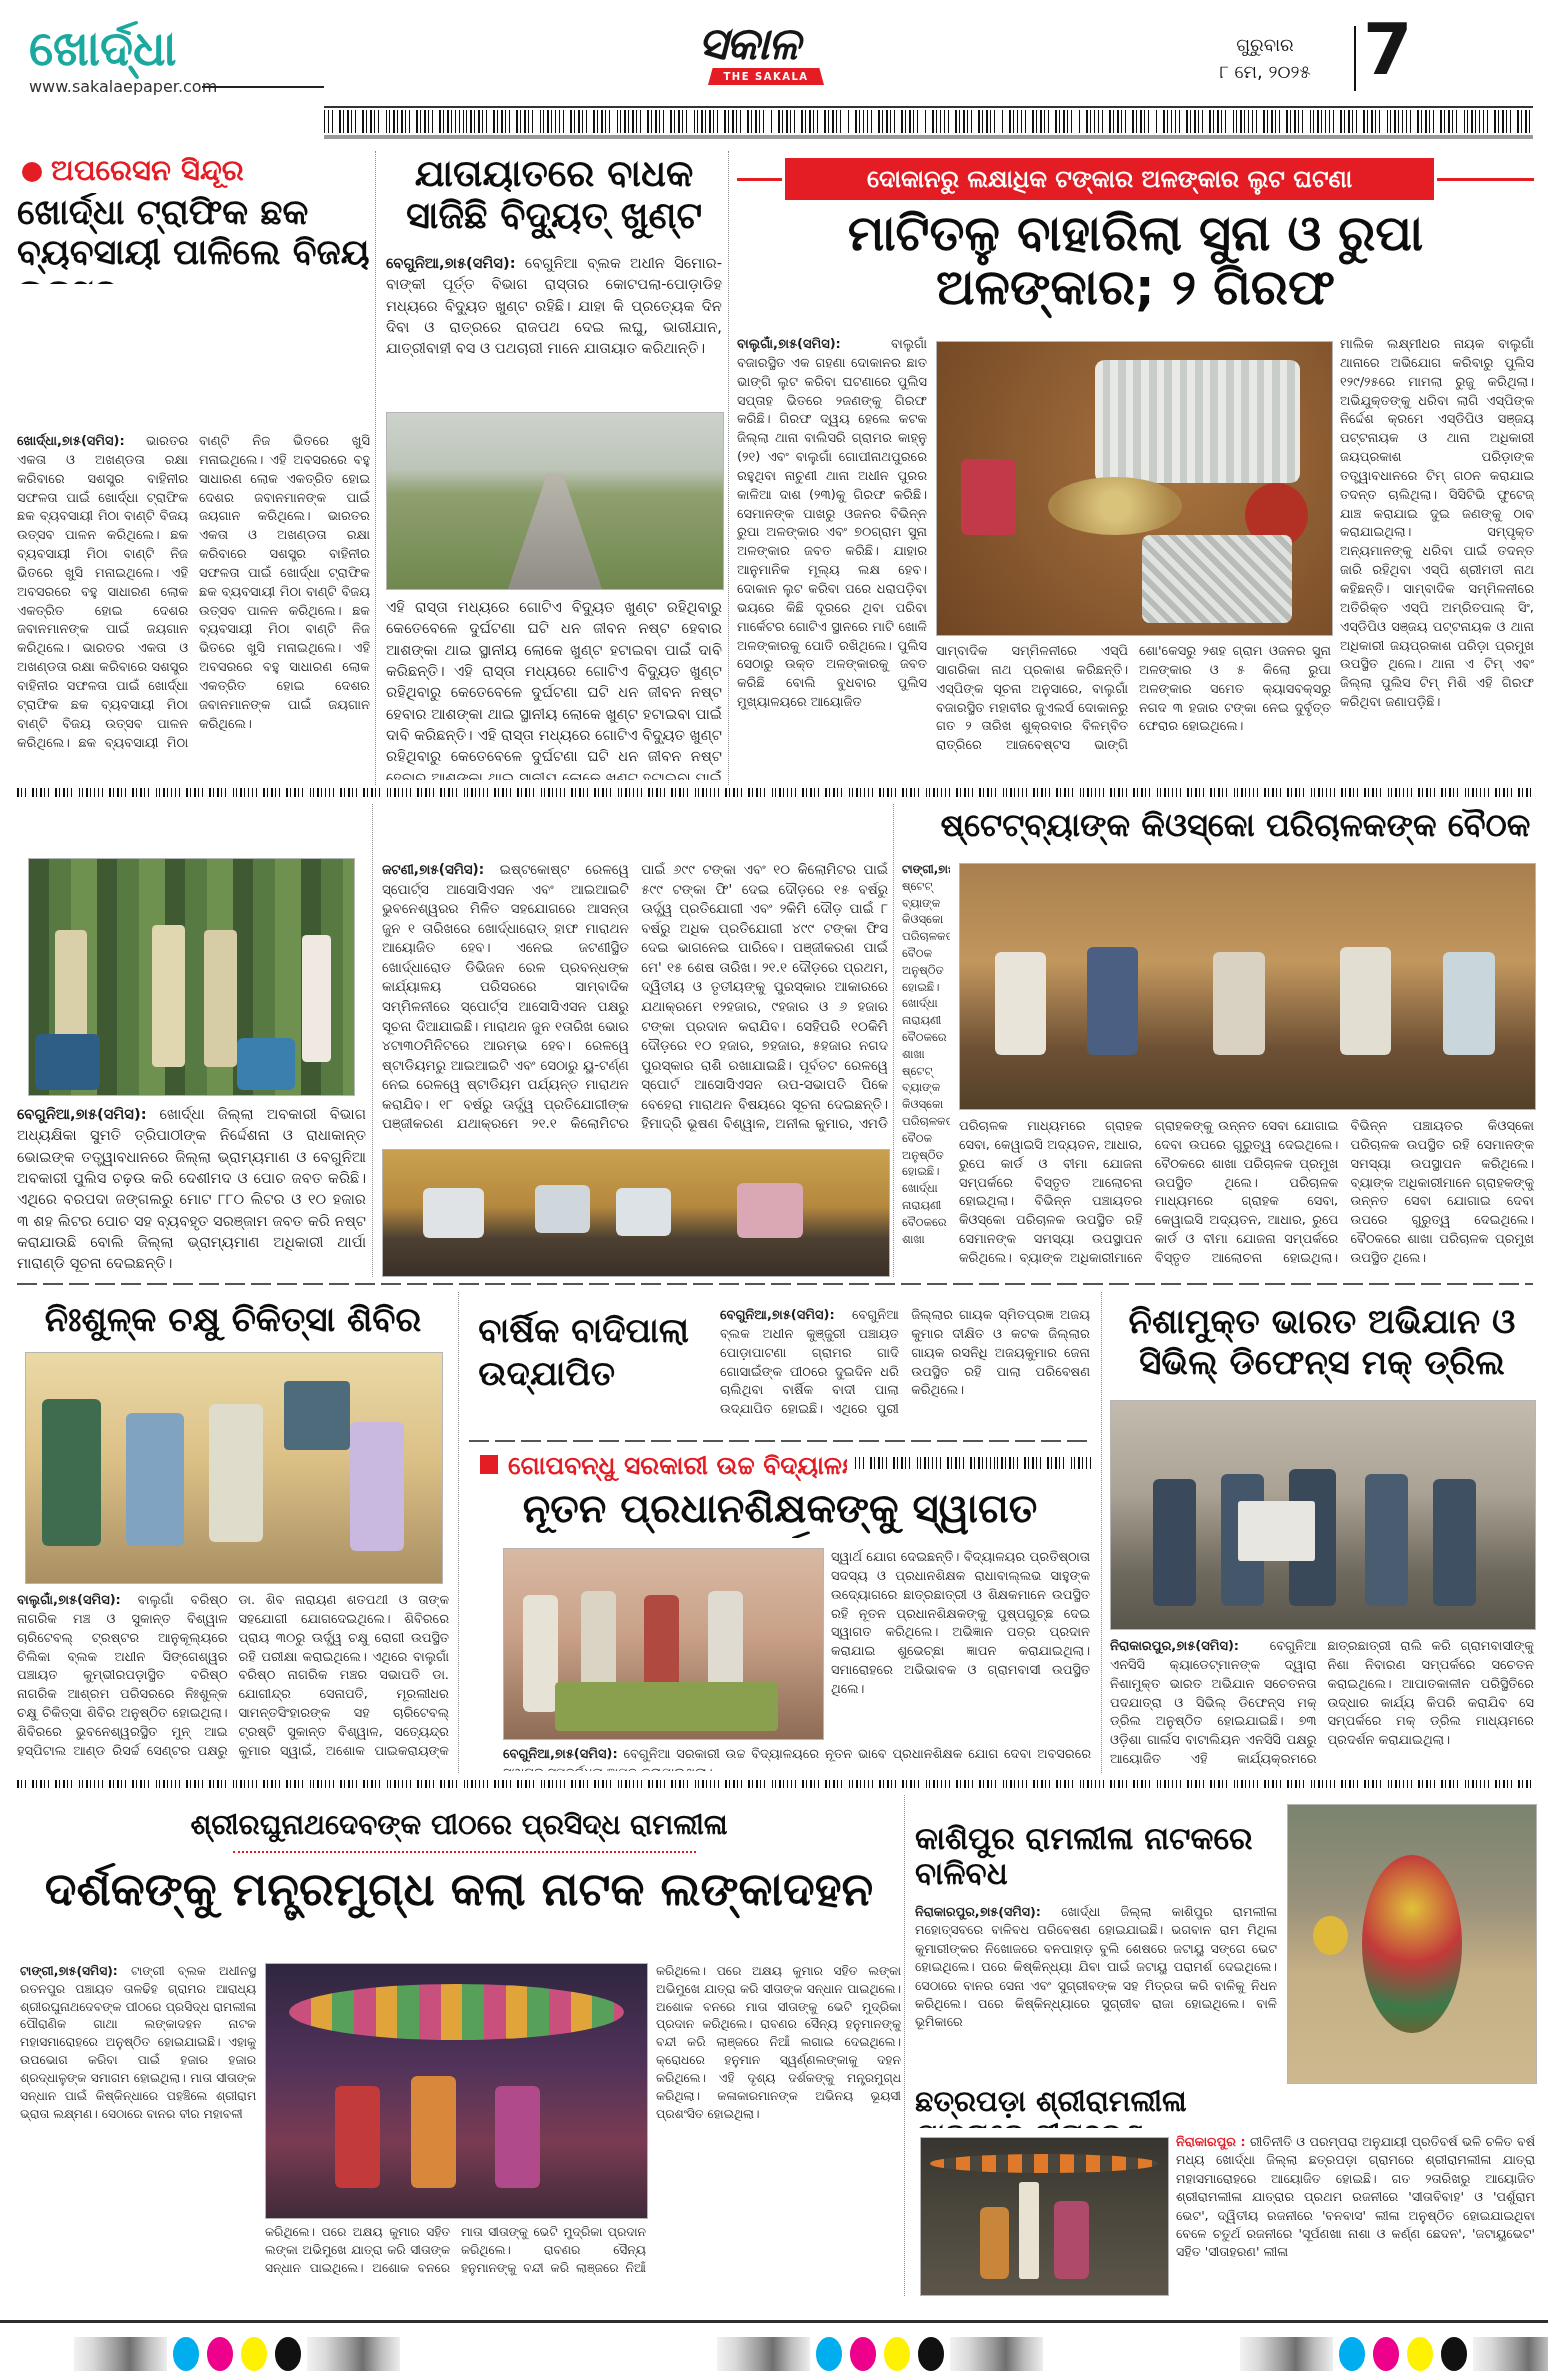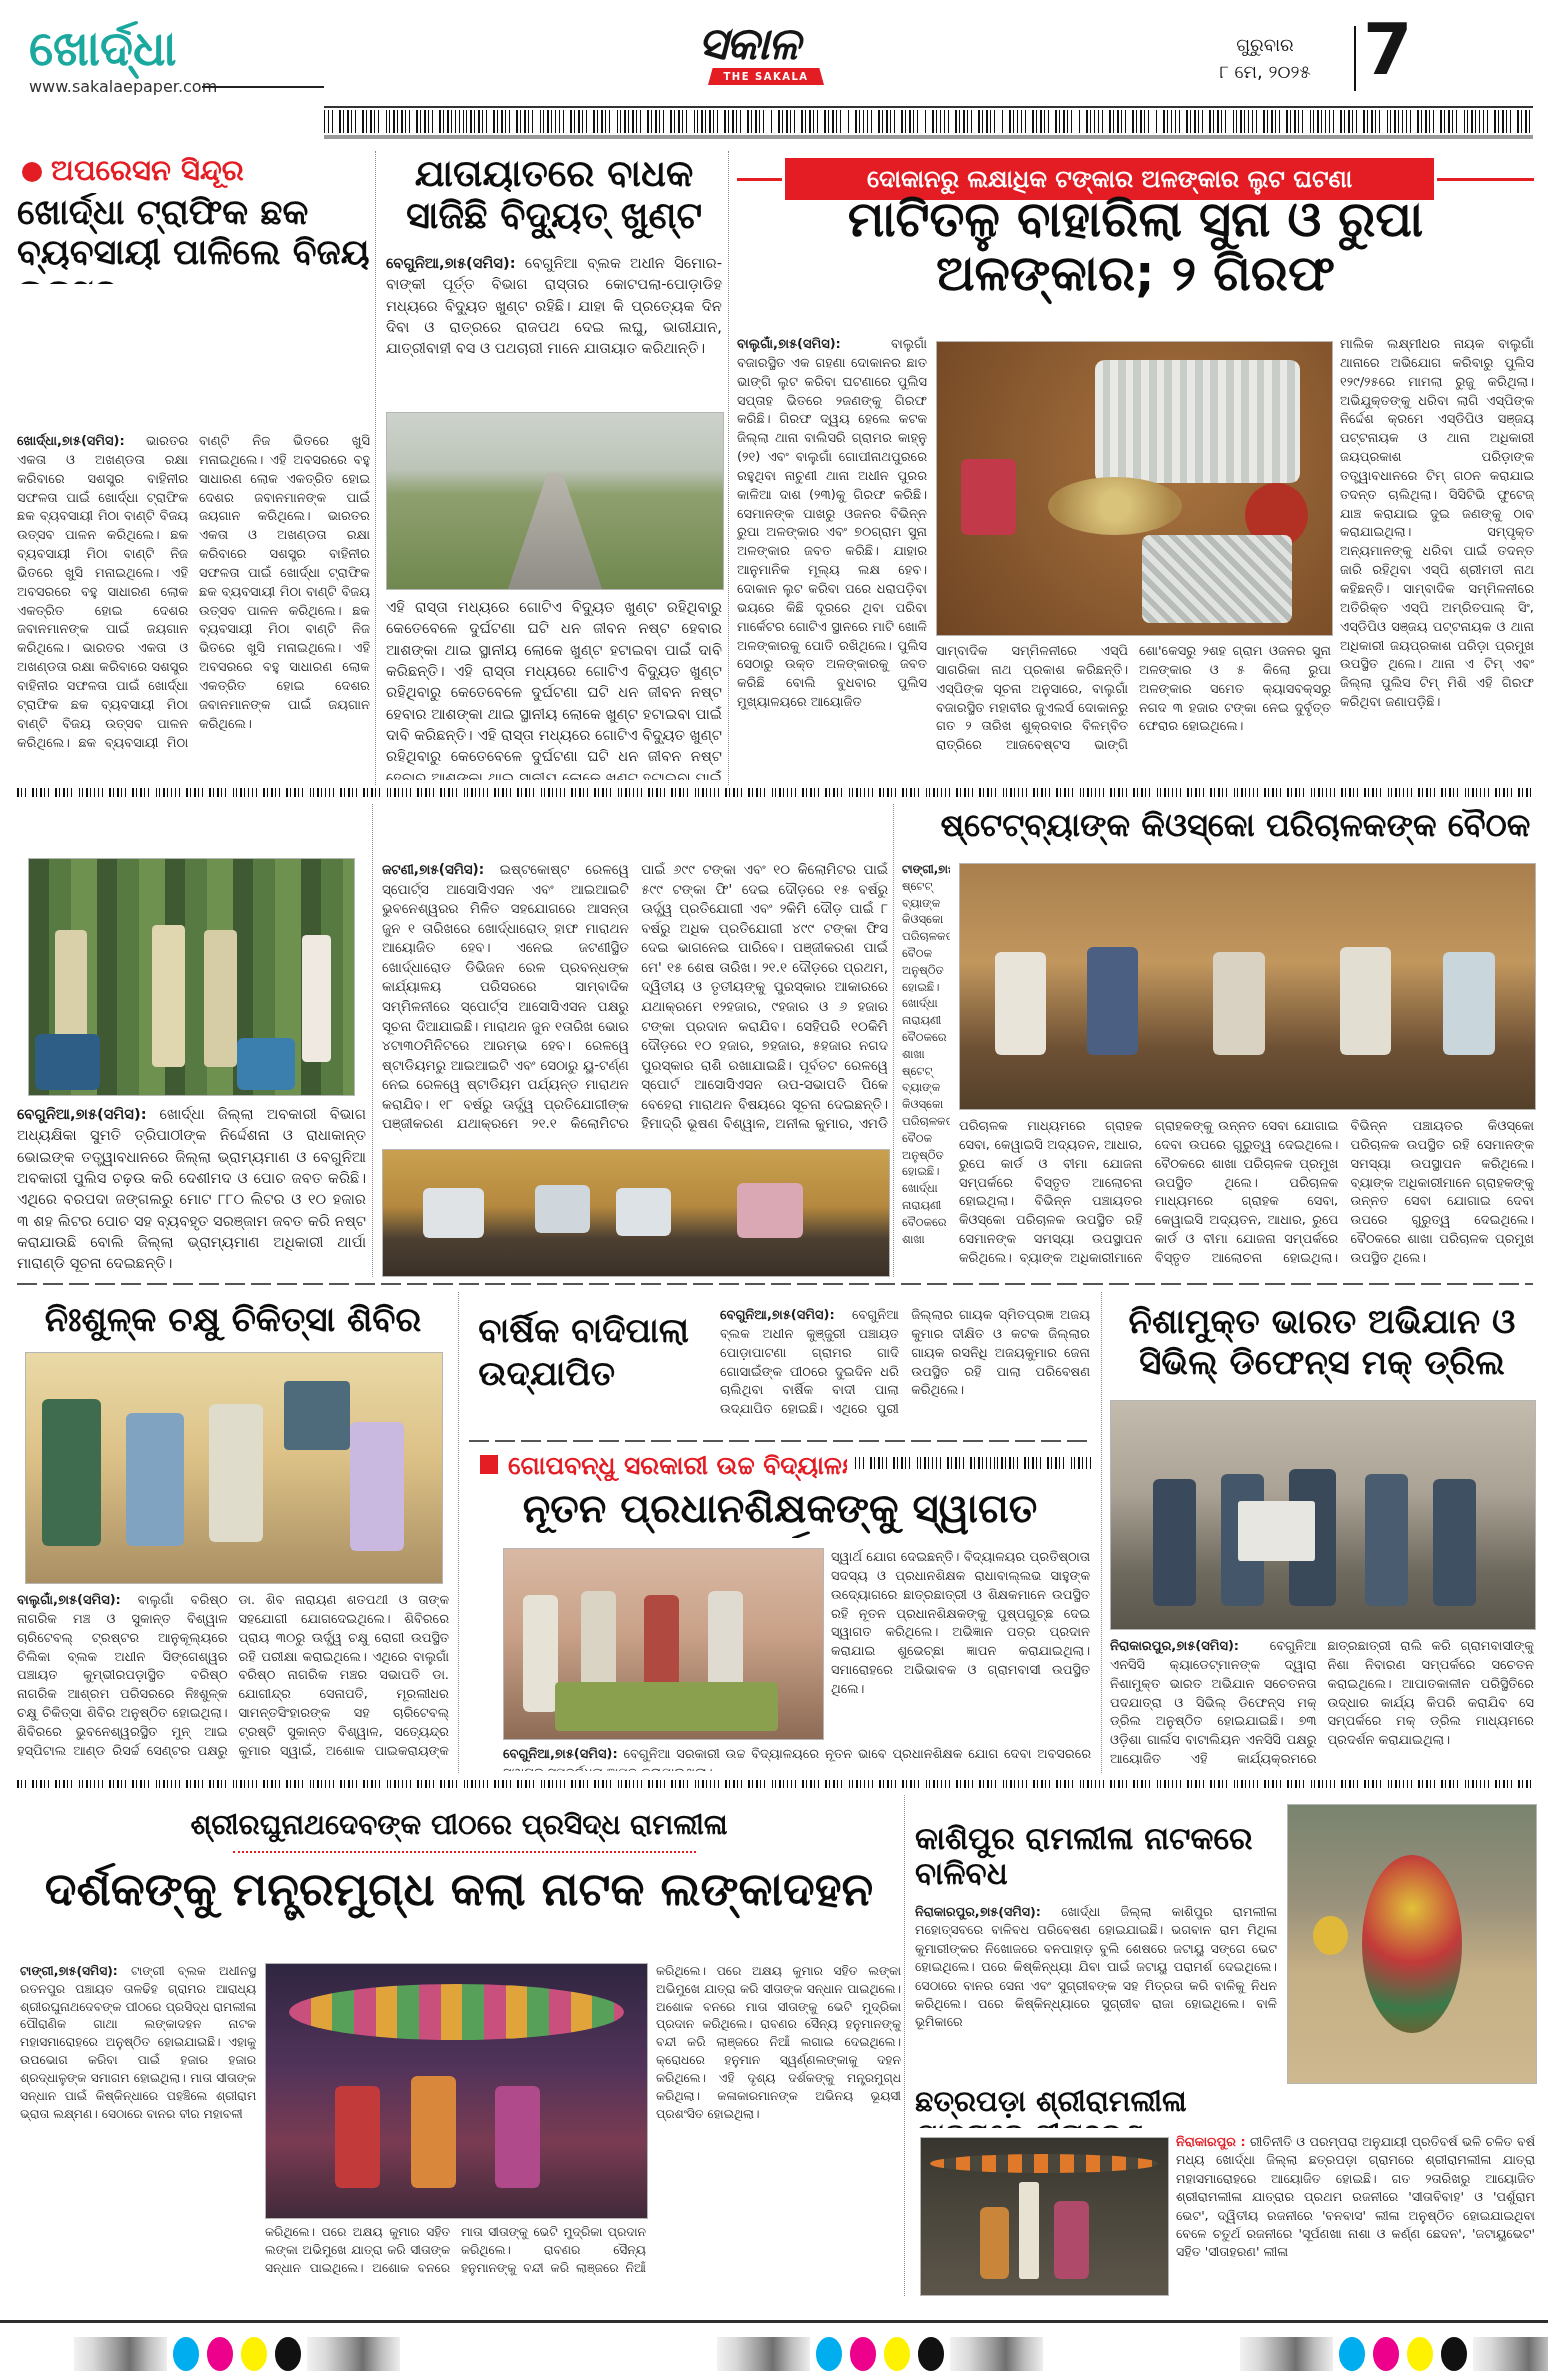--- a/index.html
+++ b/index.html
@@ -89,21 +89,21 @@
       <span>ଏହି ରାସ୍ତା ମଧ୍ୟରେ ଗୋଟିଏ ବିଦ୍ୟୁତ ଖୁଣ୍ଟ ରହିଥିବାରୁ କେତେବେଳେ ଦୁର୍ଘଟଣା ଘଟି ଧନ ଜୀବନ ନଷ୍ଟ ହେବାର ଆଶଙ୍କା ଥାଇ ସ୍ଥାନୀୟ ଲୋକେ ଖୁଣ୍ଟ ହଟାଇବା ପାଇଁ ଦାବି କରିଛନ୍ତି। ଏହି ରାସ୍ତା ମଧ୍ୟରେ ଗୋଟିଏ ବିଦ୍ୟୁତ ଖୁଣ୍ଟ ରହିଥିବାରୁ କେତେବେଳେ ଦୁର୍ଘଟଣା ଘଟି ଧନ ଜୀବନ ନଷ୍ଟ ହେବାର ଆଶଙ୍କା ଥାଇ ସ୍ଥାନୀୟ ଲୋକେ ଖୁଣ୍ଟ ହଟାଇବା ପାଇଁ ଦାବି କରିଛନ୍ତି। ଏହି ରାସ୍ତା ମଧ୍ୟରେ ଗୋଟିଏ ବିଦ୍ୟୁତ ଖୁଣ୍ଟ ରହିଥିବାରୁ କେତେବେଳେ ଦୁର୍ଘଟଣା ଘଟି ଧନ ଜୀବନ ନଷ୍ଟ ହେବାର ଆଶଙ୍କା ଥାଇ ସ୍ଥାନୀୟ ଲୋକେ ଖୁଣ୍ଟ ହଟାଇବା ପାଇଁ ଦାବି କରିଛନ୍ତି।</span>
     </div>
   </div>
 
   <div class="abs vsep" style="left:728px;top:151px;height:634px;"></div>
 
   <div class="abs" style="left:737px;top:153px;width:797px;height:632px;">
     <div class="abs redrule" style="left:0px;top:25px;width:45px;"></div>
     <div class="abs banner-red" style="left:48px;top:4.6px;width:649px;height:42px;font-size:24px;">ଦୋକାନରୁ ଲକ୍ଷାଧିକ ଟଙ୍କାର ଅଳଙ୍କାର ଲୁଟ ଘଟଣା</div>
     <div class="abs redrule" style="left:700px;top:25px;width:97px;"></div>
-    <div class="abs headline center" style="left:0px;top:40px;width:797px;height:122px;font-size:49px;line-height:1.1;">ମାଟିତଳୁ ବାହାରିଲା ସୁନା ଓ ରୁପା ଅଳଙ୍କାର; ୨ ଗିରଫ</div>
+    <div class="abs headline center" style="left:0px;top:54px;width:797px;height:122px;font-size:49px;line-height:1.1;">ମାଟିତଳୁ ବାହାରିଲା ସୁନା ଓ ରୁପା ଅଳଙ୍କାର; ୨ ଗିରଫ</div>
 
     <div class="abs body-txt" style="left:0px;top:182px;width:190px;height:449px;font-size:13px;">
       <span class="dl">ବାଲୁଗାଁ,୭ା୫(ସମିସ):</span><span> ବାଲୁଗାଁ ବଜାରସ୍ଥିତ ଏକ ଗହଣା ଦୋକାନର ଛାତ ଭାଙ୍ଗି ଲୁଟ କରିବା ଘଟଣାରେ ପୁଲିସ ସପ୍ତାହ ଭିତରେ ୨ଜଣଙ୍କୁ ଗିରଫ କରିଛି। ଗିରଫ ଦ୍ୱୟ ହେଲେ କଟକ ଜିଲ୍ଲା ଥାନା ବାଲିସରି ଗ୍ରାମର କାହ୍ନୁ (୨୧) ଏବଂ ବାଲୁଗାଁ ଗୋପୀନାଥପୁରରେ ରହୁଥିବା ନାଚୁଣୀ ଥାନା ଅଧୀନ ପୁରର କାଳିଆ ଦାଶ (୨୩)କୁ ଗିରଫ କରିଛି। ସେମାନଙ୍କ ପାଖରୁ ଓଜନର ବିଭିନ୍ନ ରୁପା ଅଳଙ୍କାର ଏବଂ ୭୦ଗ୍ରାମ ସୁନା ଅଳଙ୍କାର ଜବତ କରିଛି। ଯାହାର ଆନୁମାନିକ ମୂଲ୍ୟ ଲକ୍ଷ ହେବ। ଦୋକାନ ଲୁଟ କରିବା ପରେ ଧରାପଡ଼ିବା ଭୟରେ କିଛି ଦୂରରେ ଥିବା ପରିବା ମାର୍କେଟର ଗୋଟିଏ ସ୍ଥାନରେ ମାଟି ଖୋଳି ଅଳଙ୍କାରକୁ ପୋତି ରଖିଥିଲେ। ପୁଲିସ ସେଠାରୁ ଉକ୍ତ ଅଳଙ୍କାରକୁ ଜବତ କରିଛି ବୋଲି ବୁଧବାର ପୁଲିସ ମୁଖ୍ୟାଳୟରେ ଆୟୋଜିତ</span>
     </div>
     <div class="abs photo ph-jewel" style="left:199px;top:188px;width:395px;height:293px;">
       <div class="blob" style="left:40%;top:6%;width:52%;height:42%;background:repeating-linear-gradient(90deg,#e8e8e4 0 7.7px,#c9cdc9 7.7px 15.4px);border-radius:9.3px;"></div>
       <div class="blob" style="left:78%;top:48%;width:16%;height:22%;background:#b33124;"></div>
       <div class="blob" style="left:6%;top:40%;width:14%;height:26%;background:#c23a4a;border-radius:6.2px;"></div>
       <div class="blob" style="left:28%;top:46%;width:34%;height:20%;background:radial-gradient(circle,#d9c27a 20%,#a98547 80%);"></div>
       <div class="blob" style="left:52%;top:66%;width:38%;height:30%;background:repeating-linear-gradient(45deg,#dfe2df 0 6.2px,#b9bdb9 6.2px 12.3px);border-radius:7.7px;"></div>

